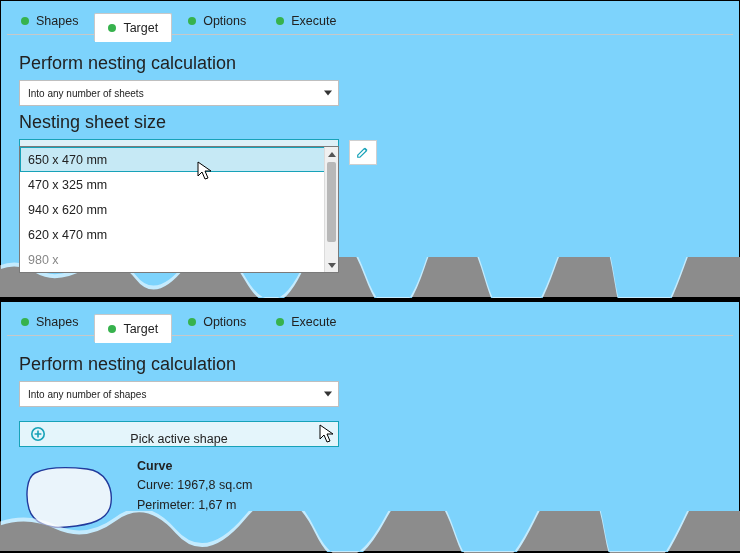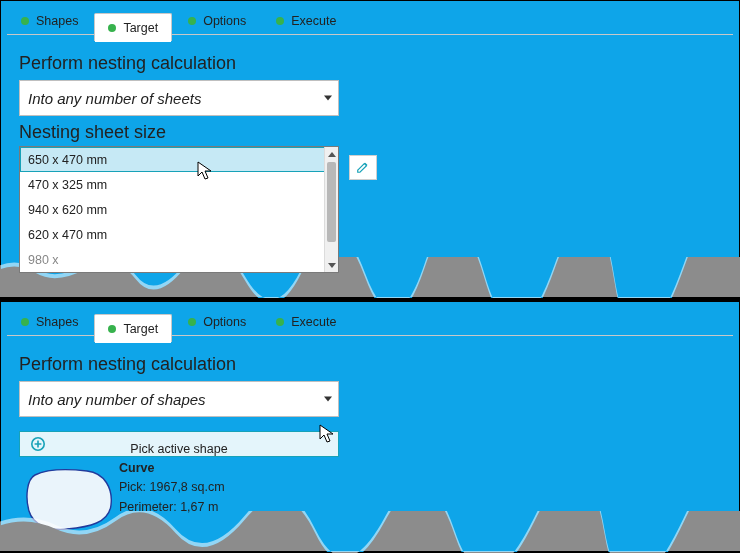--- a/index.html
+++ b/index.html
@@ -1,28 +1,28 @@
 <!DOCTYPE html>
 <html><head>
 <meta charset="utf-8">
 <style>
   * { box-sizing: border-box; font-family: "Segoe UI", Arial, sans-serif; }
   body { margin: 0; background: #fff; width: 740px; }
-  .panel { background: #0ea5e9; border: 1px solid #000; position: relative; }
+  .panel { background: #7dd3fc; border: 1px solid #000; position: relative; }
   .panel-top { height: 298px; border-bottom: none; }
   .panel-bottom { height: 255px; border-top: 4px solid #000; }
   .tabbar { display: flex; height: 28px; border-bottom: 1px solid #c8c8c8; margin: 6px 6px 0 6px; }
   .tab { display: flex; align-items: center; gap: 7px; padding: 0 13px; font-size: 12.5px; color: #222; border: 1px solid transparent; border-bottom: none; background: #f4f4f4; cursor: pointer; border-radius: 2px 2px 0 0; margin-right: 2px; height: 28px; }
   .tab.active { background: #fff; border-color: #c8c8c8; position: relative; margin-top: 6px; }
   .tab.active::after { content: ""; position: absolute; left: 0; right: 0; bottom: -1px; height: 1px; background: #fff; }
   .tab .dot { width: 8px; height: 8px; border-radius: 50%; background: #37b24d; flex: none; }
   .tabbar .tab:not(.active) { background: transparent; border: 1px solid transparent; }
   .content { padding: 12px 18px 0 18px; font-size: 12.5px; color: #222; }
   .label { margin: 6px 0 6px 0; font-size: 18px; }
-  .combo { position: relative; width: 320px; height: 36px; border: 1px solid #bfbfbf; background: #fff; display: flex; align-items: center; padding: 0 22px 0 8px; font-size: 15px; cursor: pointer; font-style: italic; }
+  .combo { position: relative; width: 320px; height: 26px; border: 1px solid #bfbfbf; background: #fff; display: flex; align-items: center; padding: 0 22px 0 8px; font-size: 10px; cursor: pointer; }
   .combo .caret { position: absolute; right: 6px; top: 50%; transform: translateY(-50%); width: 0; height: 0; border-left: 4px solid transparent; border-right: 4px solid transparent; border-top: 5px solid #333; }
   .combo.focused { border-color: #17a2b8; background: #def0f7; }
   .combo-row { display: flex; align-items: center; gap: 10px; }
   .editbtn { width: 28px; height: 25px; border: 1px solid #cfcfcf; background: #fff; display: flex; align-items: center; justify-content: center; cursor: pointer; }
   .editbtn svg { width: 14px; height: 14px; }
   .dropdown { position: absolute; width: 320px; border: 1px solid #7a7a7a; background: #fff; z-index: 10; }
   .dropdown-inner { position: relative; }
   .dd-item { height: 25px; display: flex; align-items: center; padding: 0 8px; font-size: 12.5px; cursor: pointer; }
   .dd-item.highlight { background: #c6e9f5; border: 1px solid #17a2b8; padding: 0 7px; height: 25px; }
   .dd-scrollbar { position: absolute; right: 0; top: 0; bottom: 0; width: 14px; background: #f0f0f0; border-left: 1px solid #dcdcdc; }
@@ -30,21 +30,21 @@
   .dd-scroll-arrow::after { content: ""; width: 0; height: 0; border-left: 4px solid transparent; border-right: 4px solid transparent; }
   .dd-scroll-arrow.up::after { border-bottom: 5px solid #555; }
   .dd-scroll-arrow.down::after { border-top: 5px solid #555; }
   .dd-scroll-thumb { position: absolute; top: 15px; bottom: 30px; left: 2px; right: 2px; background: #b8b8b8; border-radius: 2px; }
   .cursor { position: absolute; pointer-events: none; z-index: 20; }
   .cursor svg { width: 18px; height: 22px; }
   .pick-btn { width: 320px; height: 26px; border: 1px solid #17a2b8; background: #e4f5fb; display: flex; align-items: flex-end; position: relative; cursor: pointer; margin-top: 14px; }
   .pick-btn .plus { position: absolute; left: 10px; top: 50%; transform: translateY(-50%); width: 16px; height: 16px; }
   .pick-btn .plus svg { width: 16px; height: 16px; }
   .pick-btn .txt { flex: 1; text-align: center; font-size: 12.5px; }
-  .shape-row { display: flex; gap: 0; margin-top: 2px; }
+  .shape-row { display: flex; gap: 18px; margin-top: 10px; }
   .shape-thumb { width: 100px; height: 80px; }
   .shape-thumb svg { width: 100px; height: 80px; }
   .shape-info { font-size: 12.5px; line-height: 1.55; }
   .shape-info .title { font-weight: 600; }
   .tear { position: absolute; left: -5px; right: -5px; height: 46px; bottom: -5px; pointer-events: none; }
   .tear svg { width: 100%; height: 100%; display: block; }
 </style>
 </head>
 <body>
 
@@ -175,21 +175,21 @@
     </div>
 
     <div class="shape-row">
       <div class="shape-thumb">
         <svg viewBox="0 0 100 80">
           <path d="M16 16 C 8 20 6 38 10 52 C 14 66 30 72 48 70 C 70 68 90 64 92 46 C 94 30 86 14 68 12 C 50 10 28 10 16 16 Z" fill="#eaf4fb" stroke="#213a9c" stroke-width="1.4"></path>
         </svg>
       </div>
       <div class="shape-info">
         <div class="title">Curve</div>
-        <div><span>Pick:</span> <span>1967,8 sq.cm</span></div>
+        <div><span>Curve:</span> <span>1967,8 sq.cm</span></div>
         <div><span>Perimeter:</span> <span>1,67 m</span></div>
       </div>
     </div>
   </div>
 
   <div class="tear">
     <svg viewBox="0 0 750 46" preserveAspectRatio="none">
       <path d="M0 16 Q30 4 60 18 T120 10 T180 22 T250 8 T320 22 T390 10 T460 24 T540 10 T610 22 T690 10 T750 20 L750 46 L0 46 Z" fill="#000"></path>
       <path d="M0 12 Q30 0 60 14 T120 6 T180 18 T250 4 T320 18 T390 6 T460 20 T540 6 T610 18 T690 6 T750 16 L750 40 L0 40 Z" fill="#fff" opacity=".55"></path>
     </svg>

